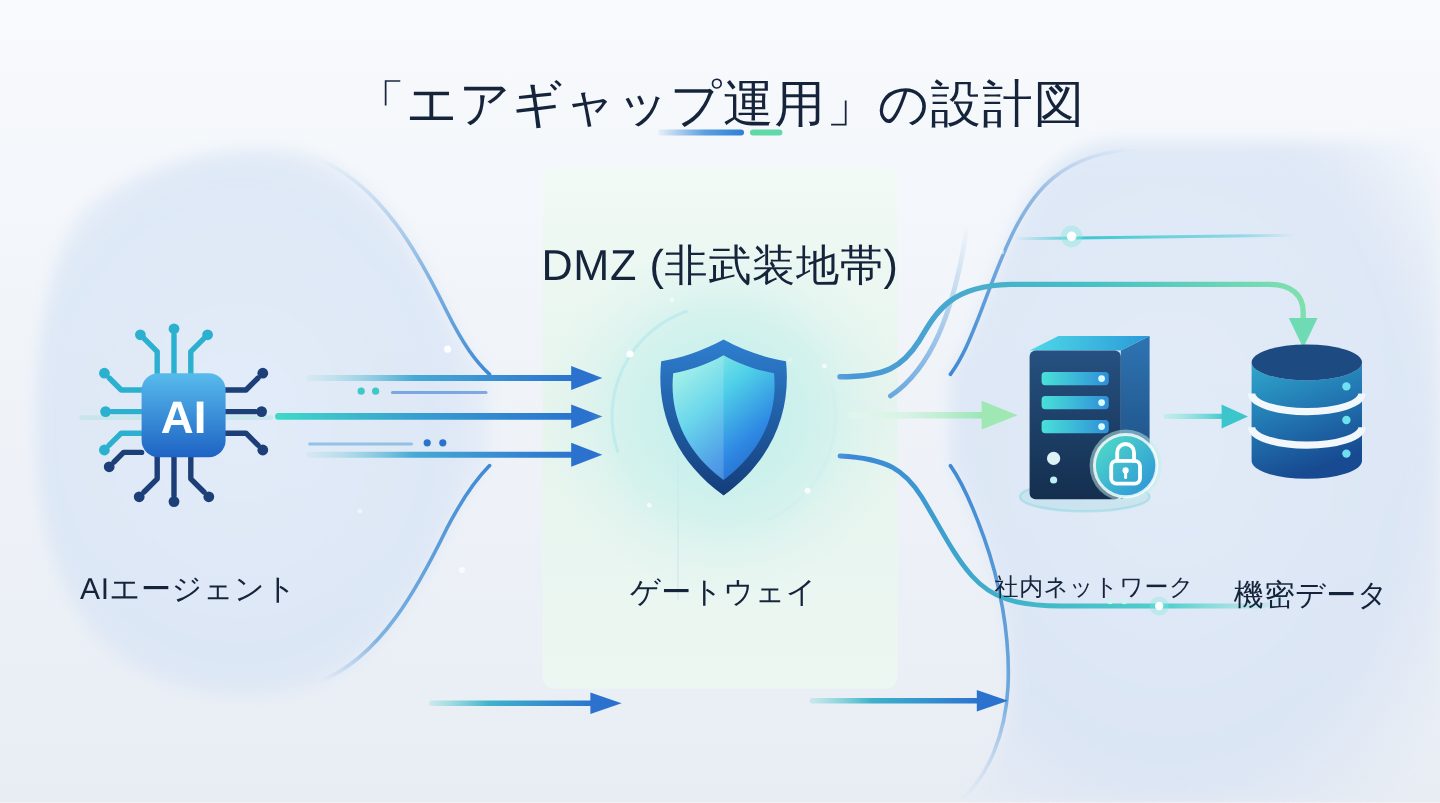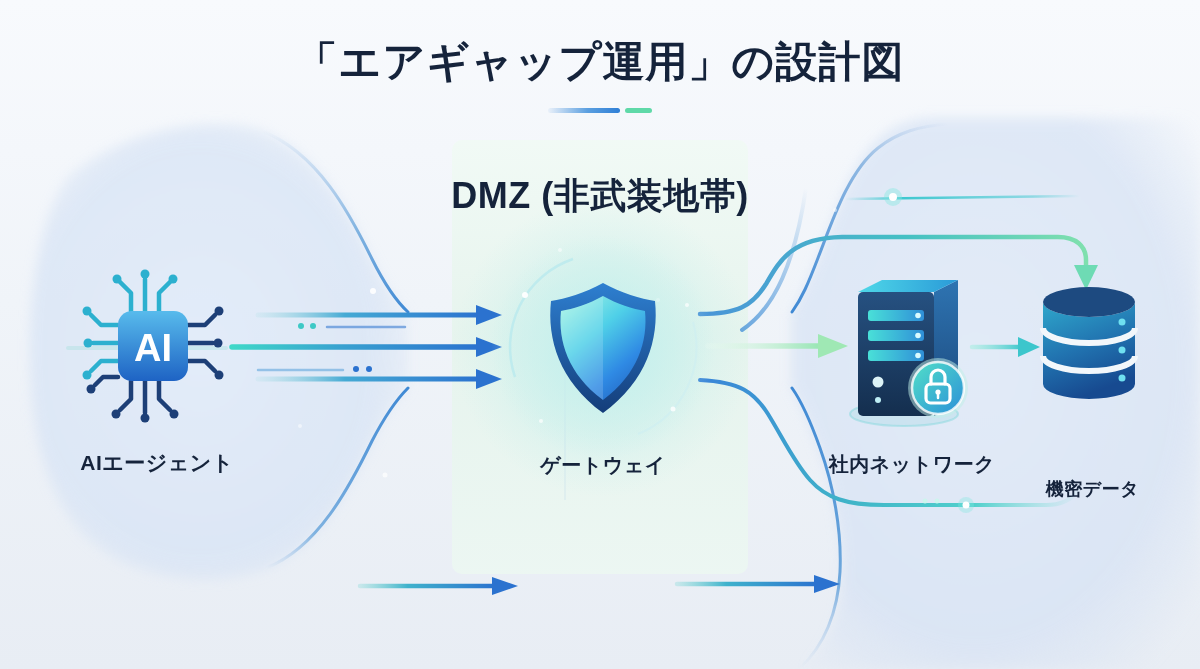--- a/index.html
+++ b/index.html
@@ -7,43 +7,44 @@
     position:relative;
     width:1200px;height:669px;
     overflow:hidden;
     background:linear-gradient(180deg,#f8fafd 0%,#f0f4f9 45%,#e8edf4 100%);
     font-family:"Liberation Sans","DejaVu Sans",sans-serif;
   }
   .layer{position:absolute;left:0;top:0;}
   .label{
     position:absolute;
     color:#15233b;
-    font-weight:700;
+    font-weight:400;
     text-align:center;
     white-space:nowrap;
     letter-spacing:.5px;
+    margin-top:25px;
   }
   .title{
     left:0;right:0;top:34px;
     font-size:42px;
     letter-spacing:1px;
   }
   .underline-blue{
     position:absolute;left:548px;top:108px;width:72px;height:5px;border-radius:3px;
     background:linear-gradient(90deg,rgba(140,180,235,.1),#5b9fe0 55%,#2f7fd6);
   }
   .underline-teal{
     position:absolute;left:625px;top:108px;width:27px;height:5px;border-radius:3px;
     background:#5fd9a8;
   }
   .dmz-label{left:440px;width:320px;top:172px;font-size:36px;}
-  .lbl-ai{left:52px;width:210px;top:449px;font-size:21px;text-align:center;}
-  .lbl-gw{left:498px;width:210px;top:452px;font-size:20px;}
+  .lbl-ai{left:52px;width:210px;top:449px;font-size:25px;text-align:center;}
+  .lbl-gw{left:498px;width:210px;top:452px;font-size:25px;}
   .lbl-net{left:806px;width:212px;top:451px;font-size:20px;}
-  .lbl-data{left:1020px;width:145px;top:477px;font-size:18px;}
+  .lbl-data{left:1020px;width:145px;top:454px;font-size:25px;}
 </style>
 </head>
 <body>
 
 <div class="stage">
 
 <svg class="layer" width="1200" height="669" viewBox="0 0 1200 669">
   <defs>
     <radialGradient id="rgBlobL" cx="45%" cy="50%" r="65%">
       <stop offset="0%" stop-color="#dfeafa"></stop>

